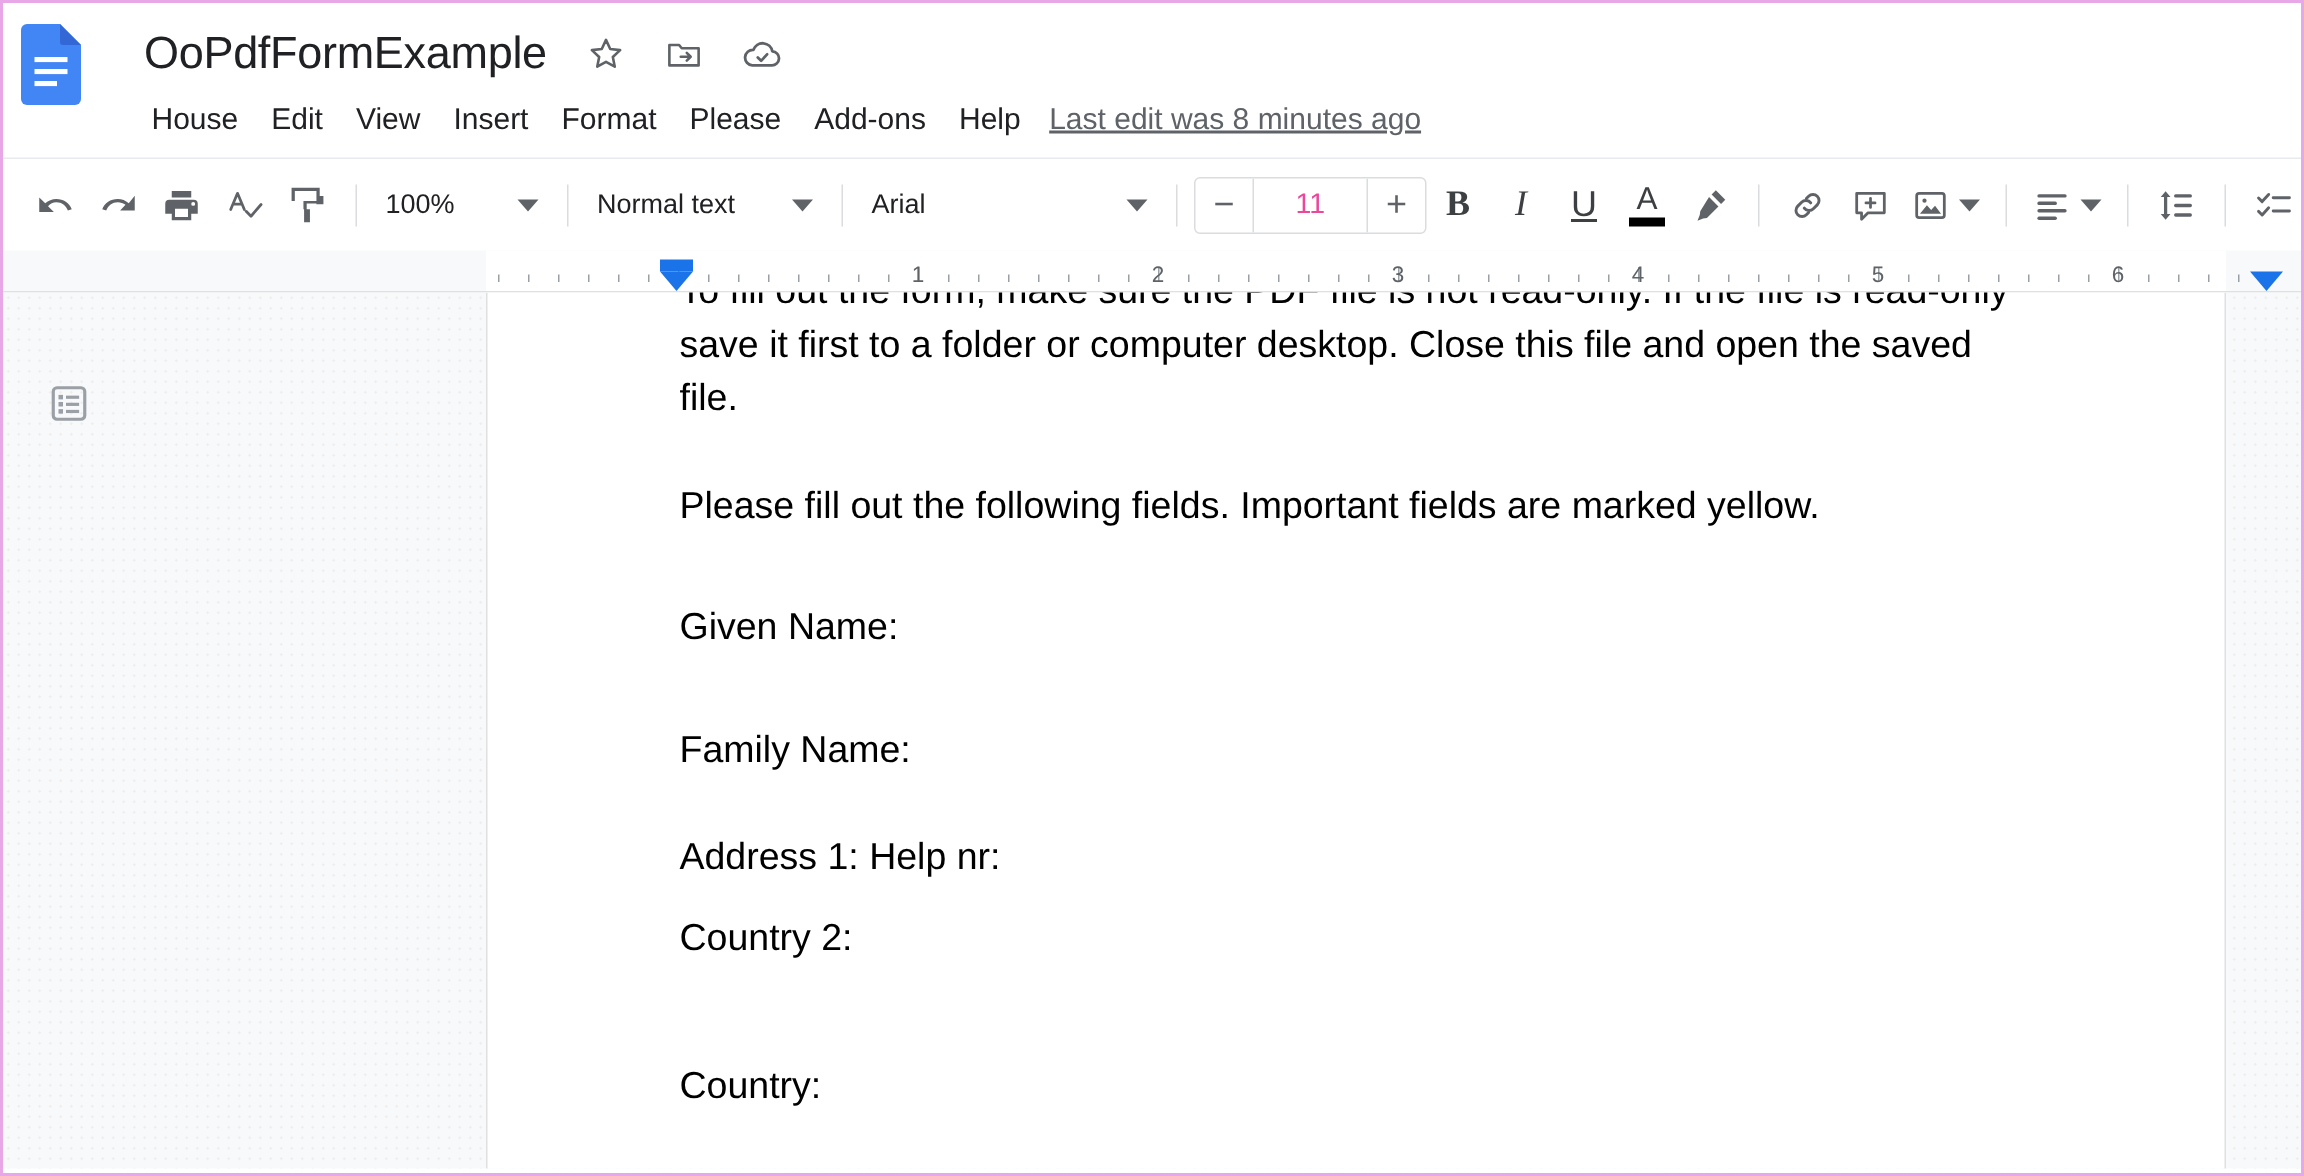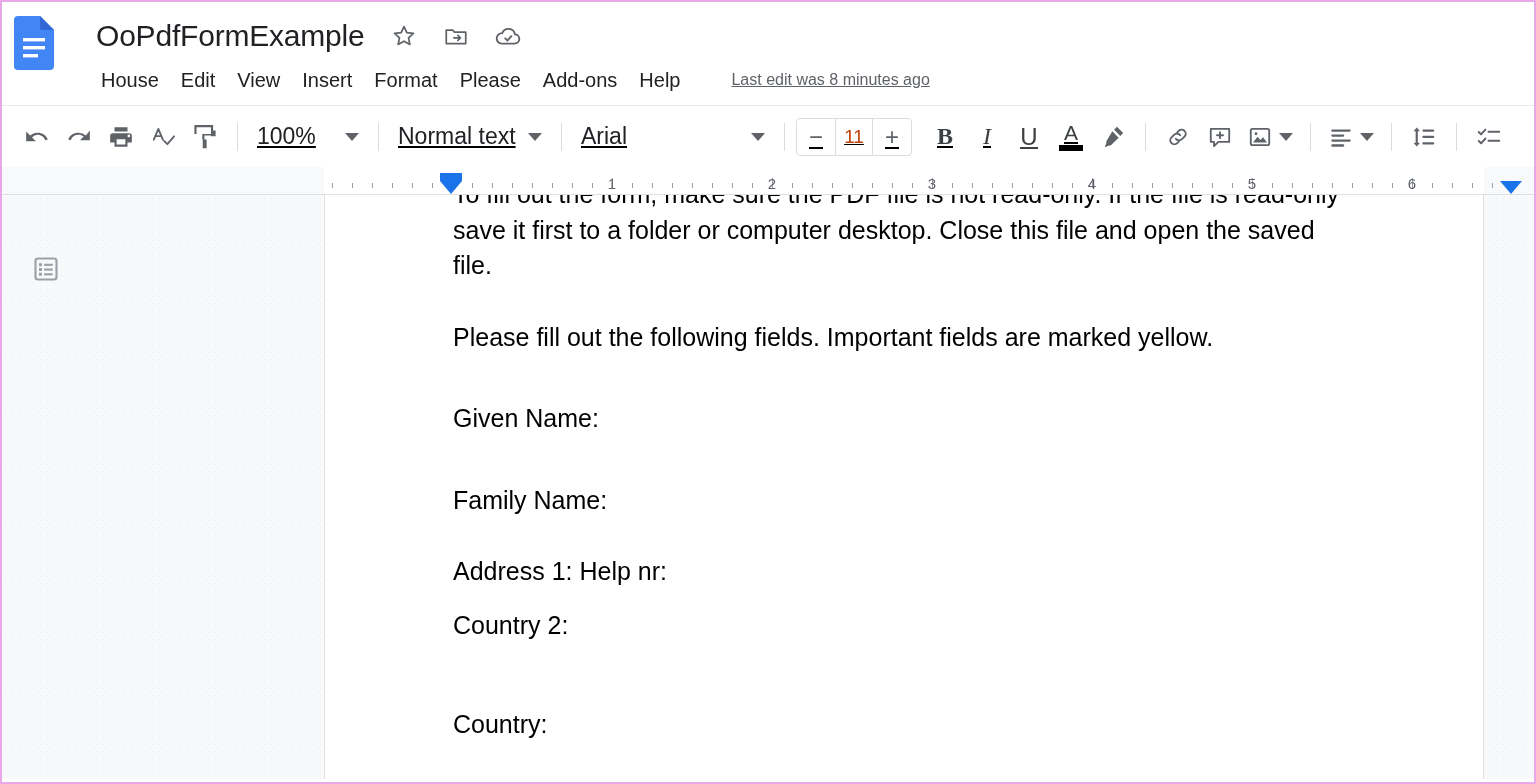--- a/index.html
+++ b/index.html
@@ -8,21 +8,20 @@
     overflow: hidden;
     font-family: "Liberation Sans", sans-serif;
     background: #ffffff;
   }
   #app {
     position: relative;
     width: 1536px; height: 784px;
     border: 2px solid #e8a8e8;
     background: #ffffff;
     overflow: hidden;
-    text-decoration: underline;
   }
 
   
   .titlebar {
     position: relative;
     height: 103px;
     background: #ffffff;
     padding-left: 10px;
   }
   .docs-logo {
@@ -58,24 +57,24 @@
     height: 36px;
   }
   .menu-item {
     font-size: 20px;
     color: #202124;
     padding: 3px 11px;
     border-radius: 4px;
     white-space: nowrap;
   }
   .last-edit {
-    font-size: 16px;
+    font-size: 20px;
     color: #5f6368;
     text-decoration: underline;
-    margin-left: 40px;
+    margin-left: 8px;
     white-space: nowrap;
   }
 
   
   .toolbar {
     position: relative;
     height: 62px;
     background: #ffffff;
     border-top: 1px solid #e8eaed;
     display: flex;
@@ -98,21 +97,21 @@
   }
   .tb-drop {
     display: flex; align-items: center;
     height: 40px;
     border-radius: 4px;
     padding: 0 8px;
     gap: 8px;
     color: #202124;
     flex: none;
   }
-  .tb-drop .lbl { font-size: 23px; white-space: nowrap; }
+  .tb-drop .lbl { font-size: 18px; white-space: nowrap; }
   .caret {
     width: 0; height: 0;
     border-left: 7px solid transparent;
     border-right: 7px solid transparent;
     border-top: 8px solid #5f6368;
     flex: none;
   }
   .zoom-drop { width: 118px; justify-content: space-between; }
   .style-drop { width: 160px; justify-content: space-between; }
   .font-drop  { width: 200px; justify-content: space-between; }
@@ -125,23 +124,23 @@
     overflow: hidden;
     flex: none;
   }
   .fs-btn {
     width: 38px; height: 100%;
     display: flex; align-items: center; justify-content: center;
     font-size: 24px; color: #5f6368;
     line-height: 1;
   }
   .fs-val {
-    width: 38px; height: 100%;
+    width: 77px; height: 100%;
     display: flex; align-items: center; justify-content: center;
-    font-size: 19px; color: #c2410c;
+    font-size: 19px; color: #ec4899;
     border-left: 1px solid #dadce0;
     border-right: 1px solid #dadce0;
   }
   .bold-btn   { font-size: 24px; font-weight: bold; color: #3c4043; font-family: "Liberation Serif", serif; }
   .italic-btn { font-size: 24px; font-style: italic; color: #3c4043; font-family: "Liberation Serif", serif; }
   .uline-btn  { font-size: 24px; text-decoration: underline; color: #3c4043; font-family: "Liberation Sans", sans-serif; }
   .textcolor-btn { flex-direction: column; gap: 2px; }
   .textcolor-btn .a { font-size: 21px; color: #3c4043; line-height: 1; font-family: "Liberation Sans", sans-serif; }
   .textcolor-btn .bar { width: 24px; height: 6px; background: #000000; }
   .tb-btn.with-caret { width: auto; padding: 0 6px; gap: 6px; }

